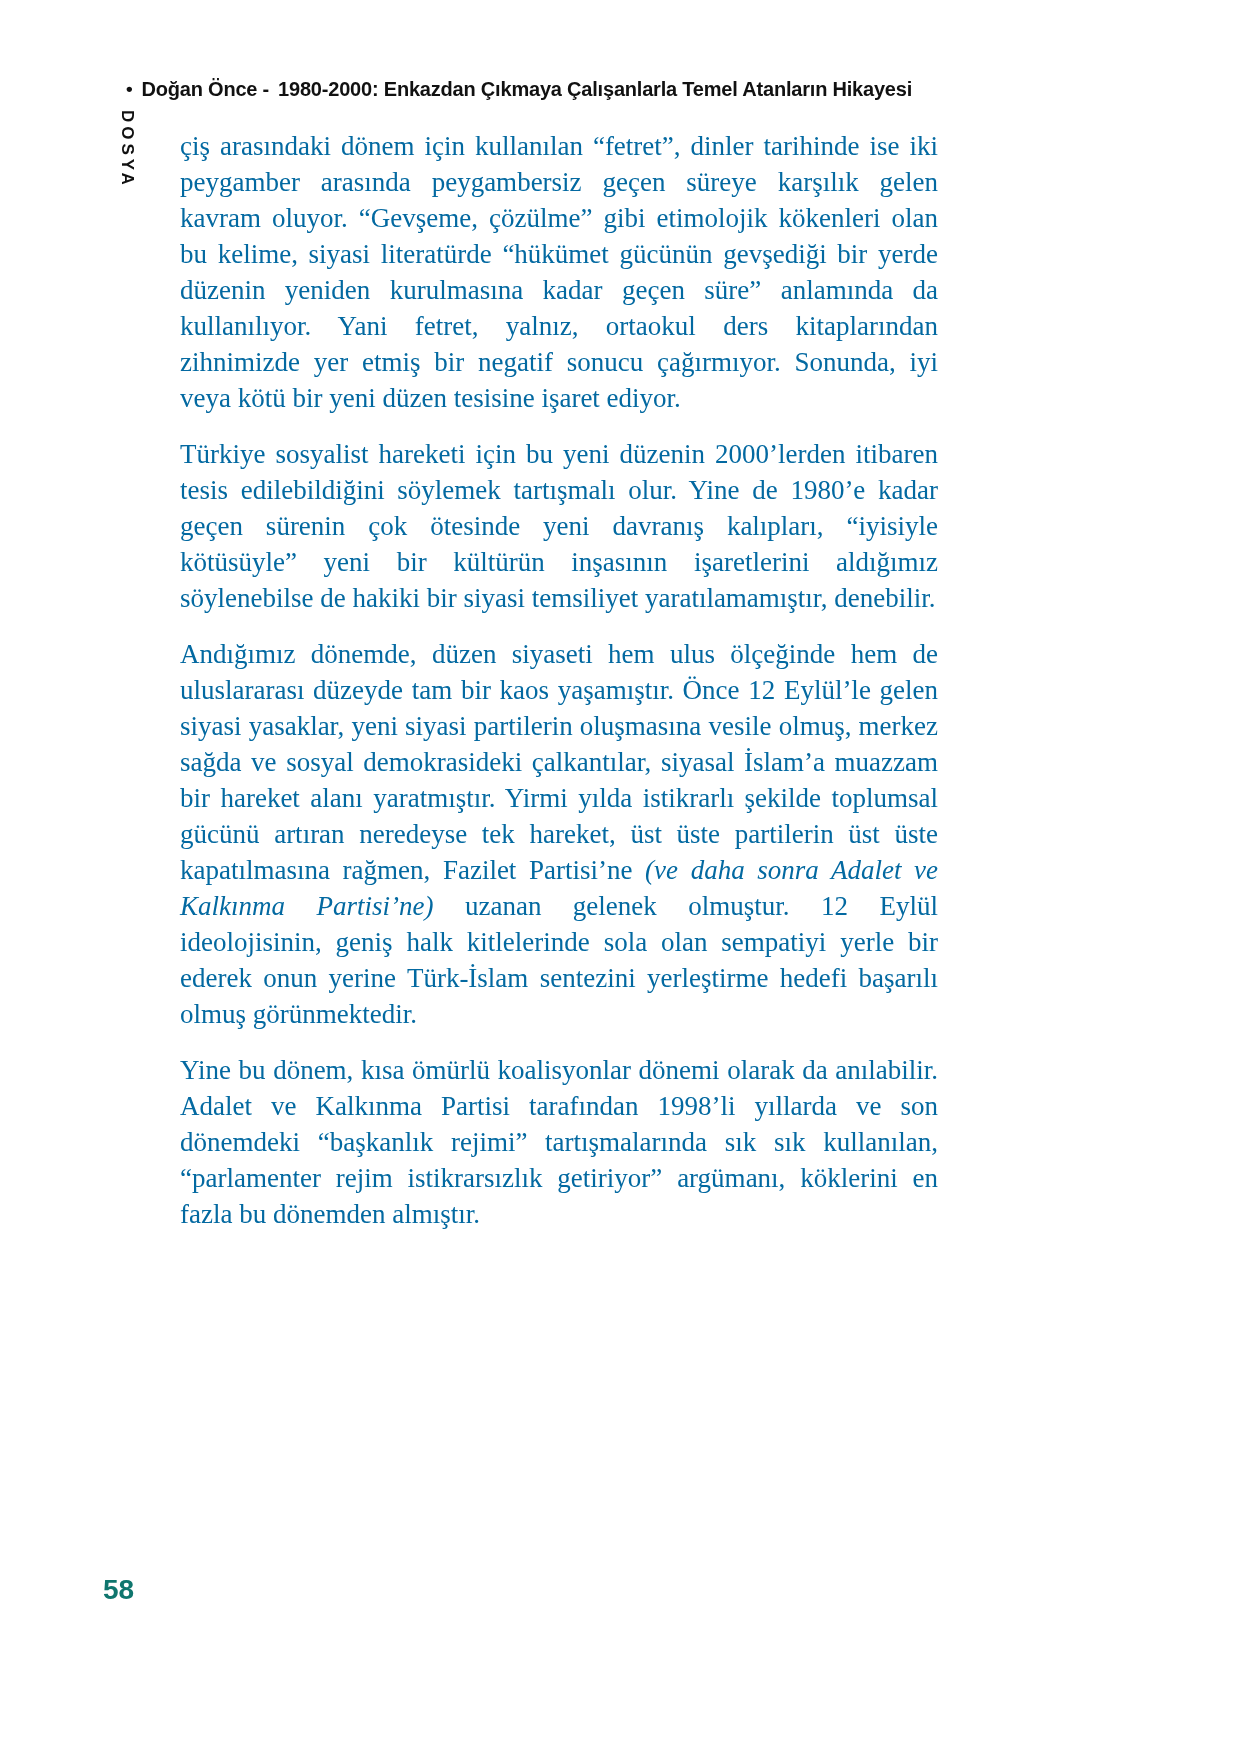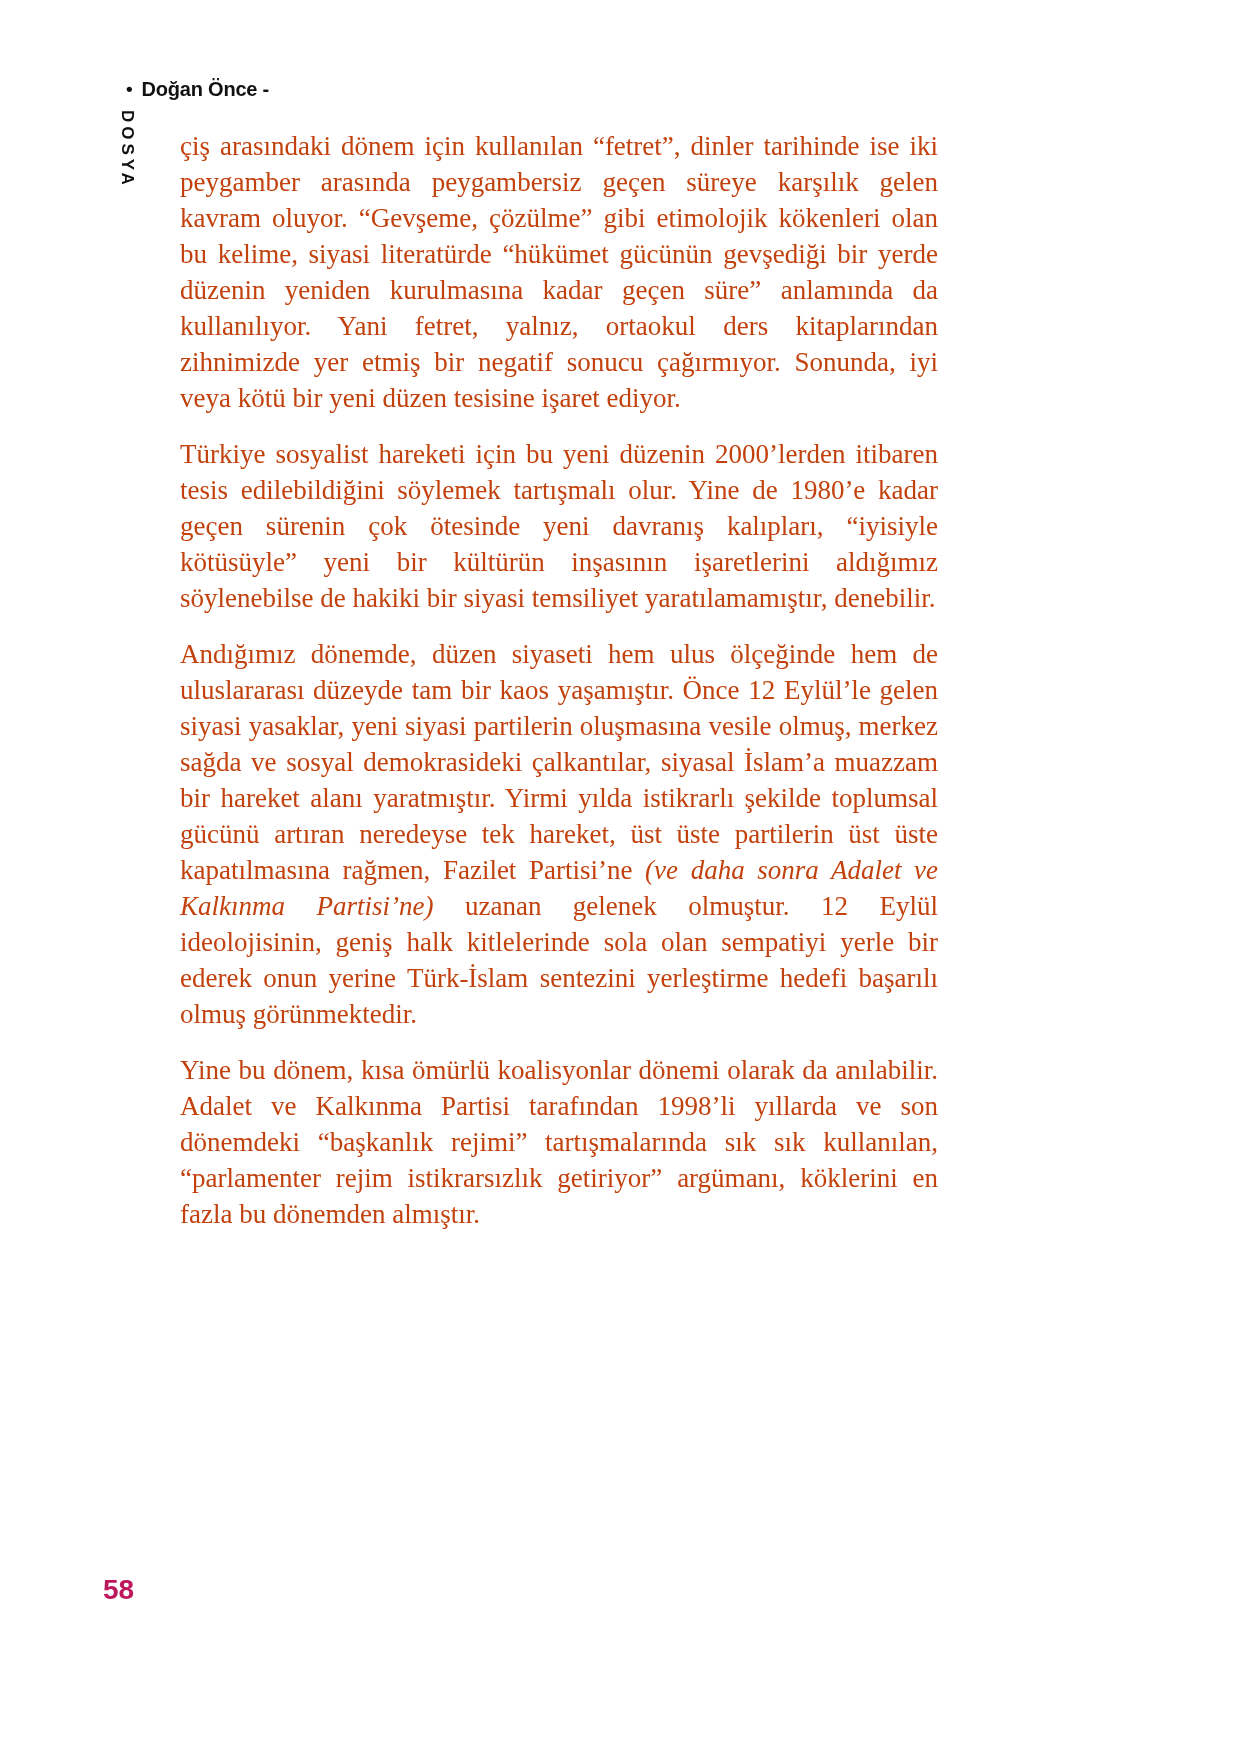--- a/index.html
+++ b/index.html
@@ -49,46 +49,47 @@
   .body-text {
     position: absolute;
     top: 128px;
     left: 180px;
     width: 758px;
     font-size: 27px;
     line-height: 36px;
     text-align: justify;
     hyphens: auto;
     -webkit-hyphens: auto;
-    color: #c2410c;
+    color: #0369a1;
   }
   .body-text p {
     margin: 0 0 20px 0;
   }
   .italic-segment {
     font-style: italic;
   }
   .page-number {
     position: absolute;
     top: 1574px;
     left: 103px;
     font-family: "Liberation Sans", sans-serif;
     font-weight: 700;
     font-size: 28px;
-    color: #be185d;
+    color: #0f766e;
   }
 </style>
 </head>
 <body>
 
 <div class="page">
 
   <div class="header">
     <span class="bullet">•</span>
     <span class="author">Doğan Önce -</span>
+    <span class="title">1980-2000: Enkazdan Çıkmaya Çalışanlarla Temel Atanların Hikayesi</span>
   </div>
 
   <div class="sidebar-label">DOSYA</div>
 
   <div class="body-text">
     <p>çiş arasındaki dönem için kullanılan “fetret”, dinler tarihinde ise iki peygamber arasında peygambersiz geçen süreye karşılık gelen kavram oluyor. “Gevşeme, çözülme” gibi etimolojik kökenleri olan bu kelime, siyasi literatürde “hükümet gücünün gevşediği bir yerde düzenin yeniden kurulmasına kadar geçen süre” anlamında da kullanılıyor. Yani fetret, yalnız, ortaokul ders kitaplarından zihnimizde yer etmiş bir negatif sonucu çağırmıyor. Sonunda, iyi veya kötü bir yeni düzen tesisine işaret ediyor.</p>
     <p>Türkiye sosyalist hareketi için bu yeni düzenin 2000’lerden itibaren tesis edilebildiğini söylemek tartışmalı olur. Yine de 1980’e kadar geçen sürenin çok ötesinde yeni davranış kalıpları, “iyisiyle kötüsüyle” yeni bir kültürün inşasının işaretlerini aldığımız söylenebilse de hakiki bir siyasi temsiliyet yaratılamamıştır, denebilir.</p>
     <p><span>Andığımız dönemde, düzen siyaseti hem ulus ölçeğinde hem de uluslararası düzeyde tam bir kaos yaşamıştır. Önce 12 Eylül’le gelen siyasi yasaklar, yeni siyasi partilerin oluşmasına vesile olmuş, merkez sağda ve sosyal demokrasideki çalkantılar, siyasal İslam’a muazzam bir hareket alanı yaratmıştır. Yirmi yılda istikrarlı şekilde toplumsal gücünü artıran neredeyse tek hareket, üst üste partilerin üst üste kapatılmasına rağmen, Fazilet Partisi’ne </span><span class="italic-segment">(ve daha sonra Adalet ve Kalkınma Partisi’ne)</span><span> uzanan gelenek olmuştur. 12 Eylül ideolojisinin, geniş halk kitlelerinde sola olan sempatiyi yerle bir ederek onun yerine Türk-İslam sentezini yerleştirme hedefi başarılı olmuş görünmektedir.</span></p>
     <p>Yine bu dönem, kısa ömürlü koalisyonlar dönemi olarak da anılabilir. Adalet ve Kalkınma Partisi tarafından 1998’li yıllarda ve son dönemdeki “başkanlık rejimi” tartışmalarında sık sık kullanılan, “parlamenter rejim istikrarsızlık getiriyor” argümanı, köklerini en fazla bu dönemden almıştır.</p>
   </div>

